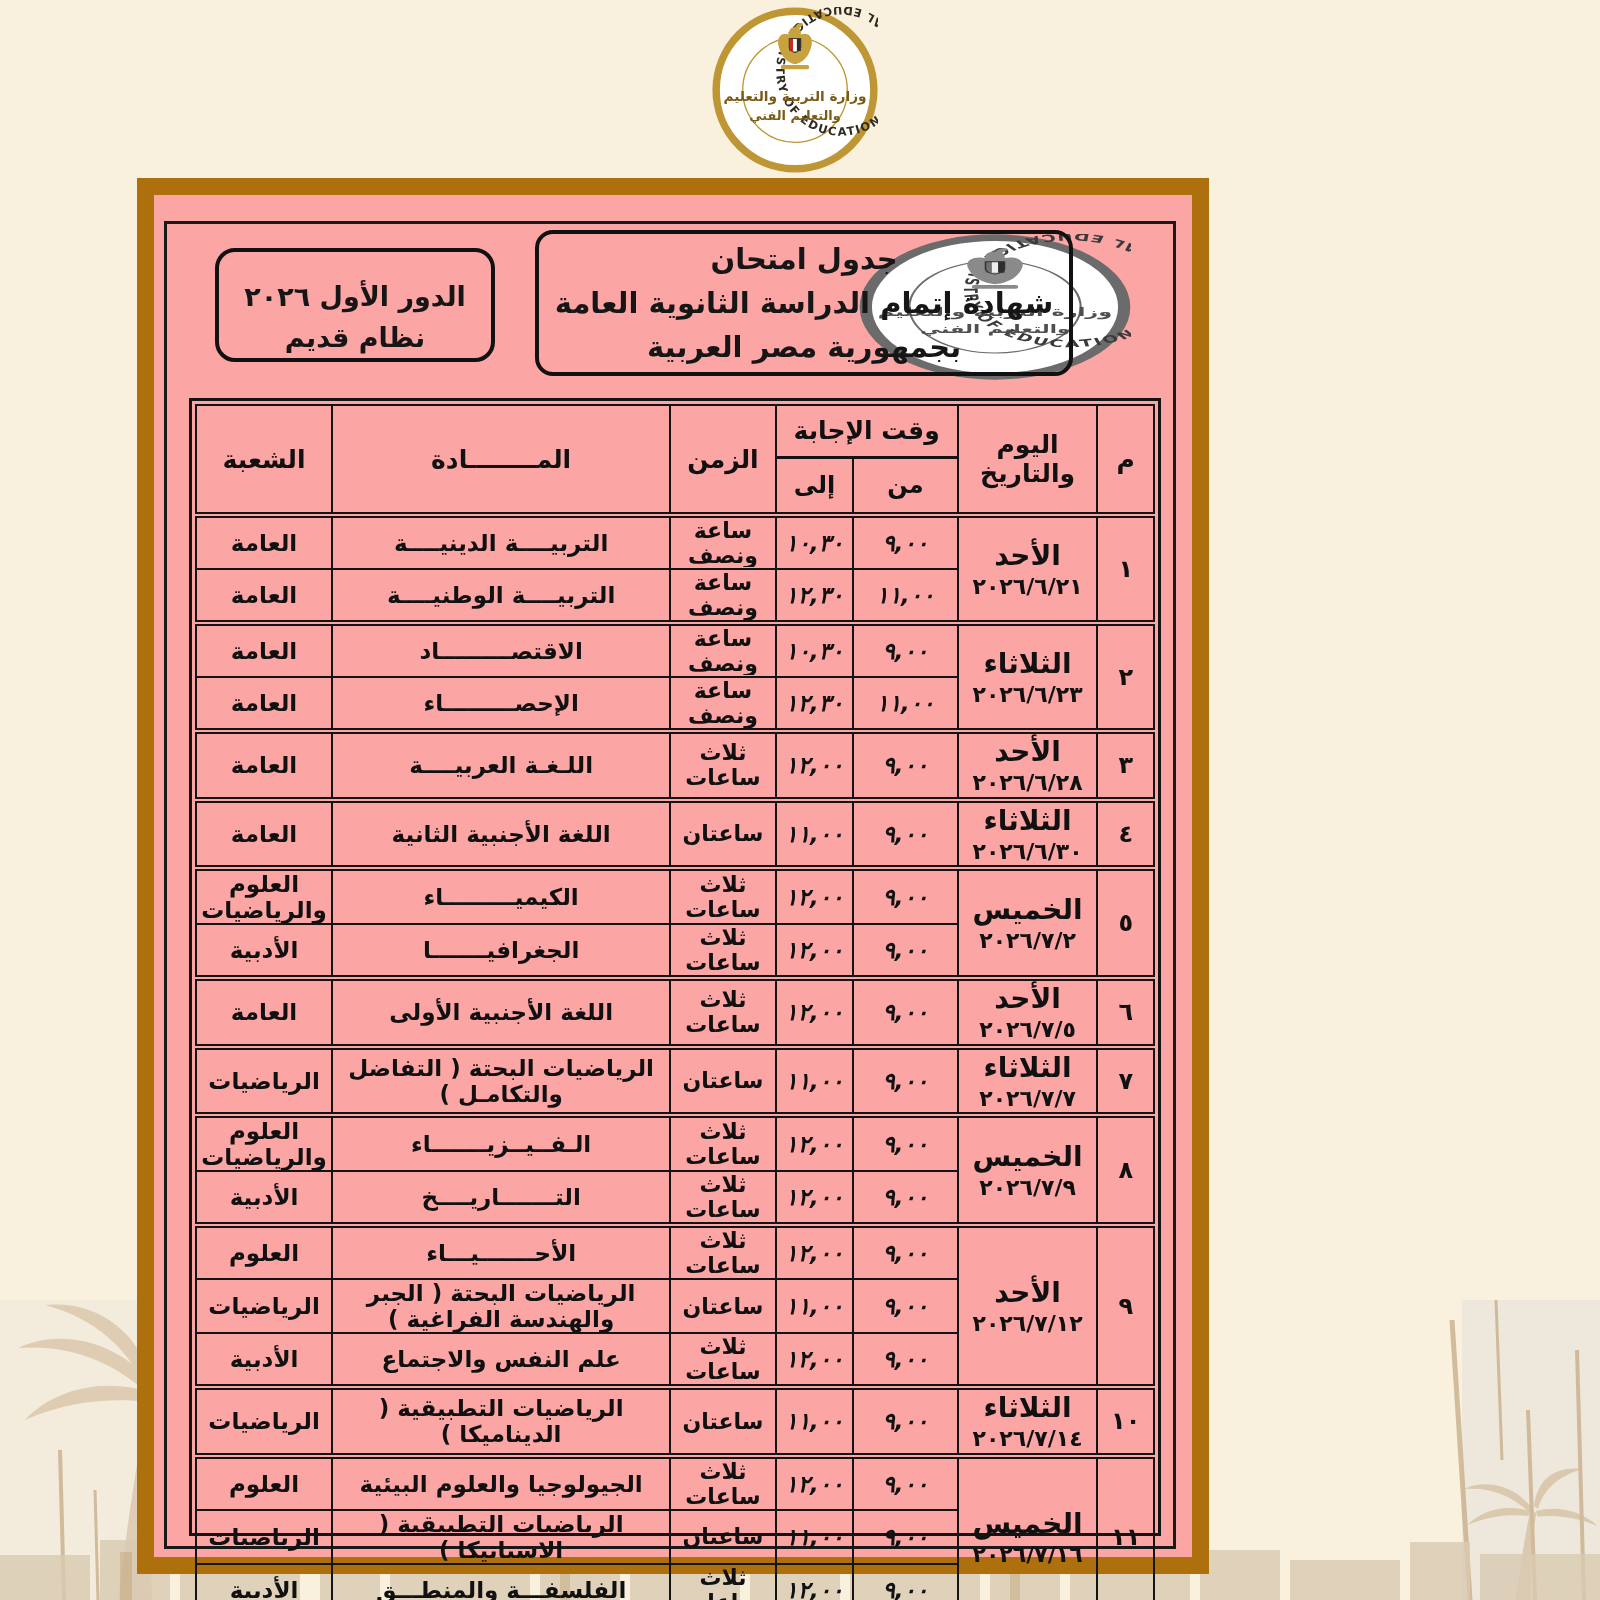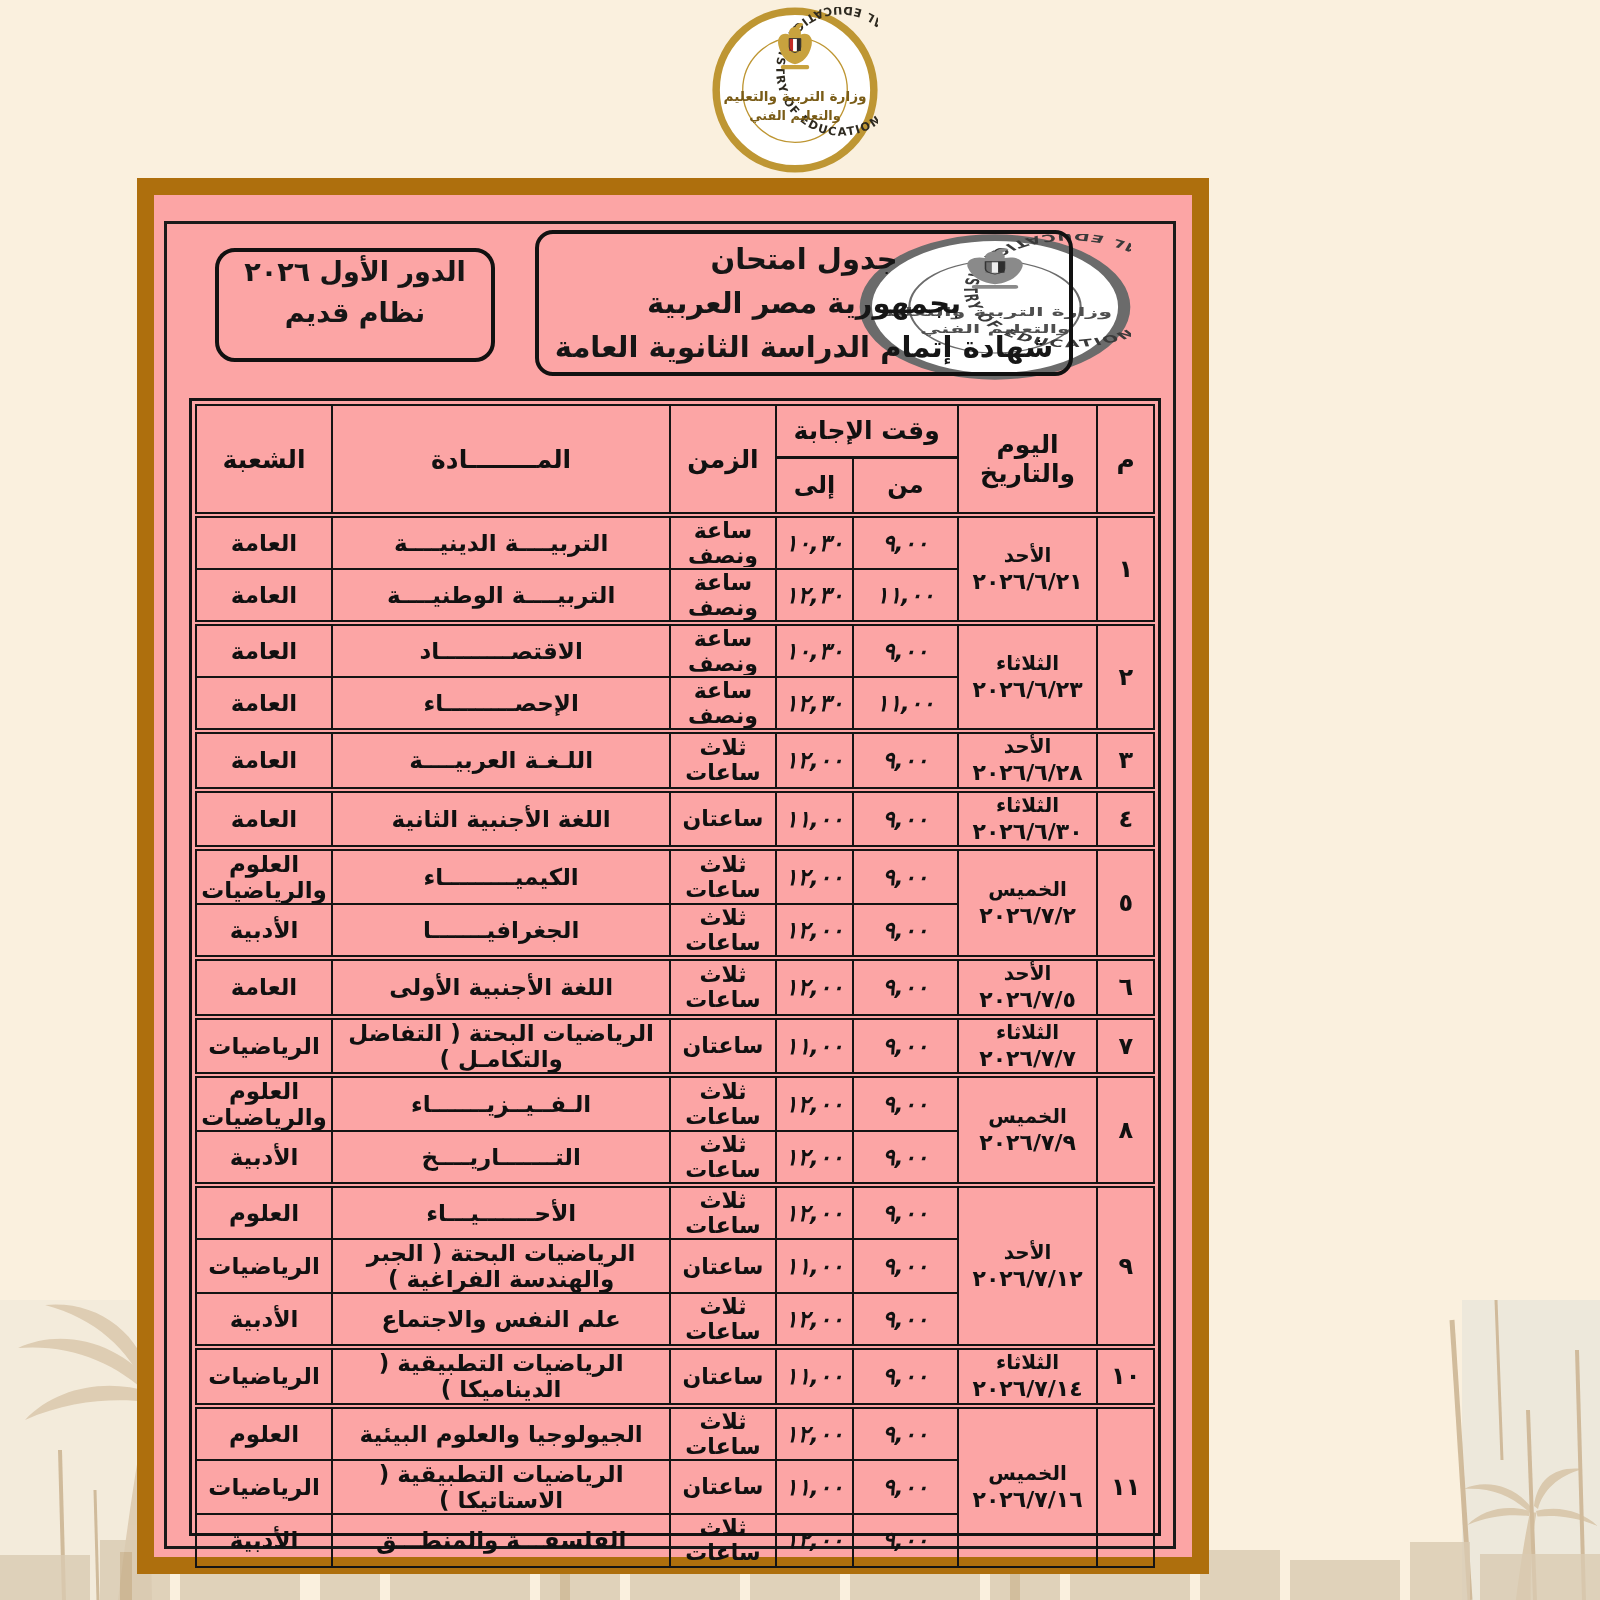--- a/index.html
+++ b/index.html
@@ -30,21 +30,21 @@
   .doc-seal{position:absolute;right:42px;top:10px;width:272px;height:146px;}
   .title-box{
     position:absolute;left:368px;top:6px;width:538px;height:146px;
     border:4px solid #111;border-radius:18px;box-sizing:border-box;
     display:flex;flex-direction:column;align-items:center;justify-content:center;
     direction:rtl;text-align:center;font-size:29px;line-height:1.52;
   }
   .session-box{
     position:absolute;left:48px;top:24px;width:280px;height:114px;
     border:4px solid #111;border-radius:20px;box-sizing:border-box;
-    display:flex;flex-direction:column;align-items:center;justify-content:flex-start;
+    display:flex;flex-direction:column;align-items:center;justify-content:flex-end;
     direction:rtl;text-align:center;font-size:27px;line-height:1.5;
   }
   
   .table-wrap{
     position:absolute;left:22px;right:12px;top:174px;bottom:10px;
     border:3px solid #141414;padding:3px;box-sizing:border-box;
   }
   table{
     width:100%;height:100%;border-collapse:collapse;direction:rtl;
     table-layout:fixed;border:2px solid #141414;
@@ -58,21 +58,21 @@
   thead tr.h2{height:58px;}
   thead tr.h2 th{font-size:24px;border-top:3px solid #141414;}
   tbody th{font-size:24px;}
   tbody td{font-size:23px;}
   tbody td.subject-cell{font-size:23px;}
   tbody td.duration-cell{font-size:22px;border-radius:16px;}
   tbody td.time-cell{font-size:23px;letter-spacing:1px;font-style:italic;}
   tbody tr{height:53px;}
   tbody tr.group-start th, tbody tr.group-start td{border-top:6px double #141414;}
   thead{border-bottom:4px solid #141414;}
-  .day{font-size:20px;line-height:1.25;}
+  .day{font-size:28px;line-height:1.25;}
   .date{font-size:22px;line-height:1.25;letter-spacing:1px;}
 </style>
 </head>
 <body>
 
 <svg width="0" height="0" style="position:absolute" aria-hidden="true">
   <defs>
     <symbol id="seal-sym" viewBox="0 0 200 200">
       <circle cx="100" cy="100" r="95" fill="#ffffff" stroke="var(--seal-ring)" stroke-width="9"></circle>
       <circle cx="100" cy="100" r="63" fill="none" stroke="var(--seal-ring)" stroke-width="1.6"></circle>
@@ -157,22 +157,22 @@
 
 <div class="doc">
   <div class="doc-inner">
 
     <svg class="doc-seal seal-gray" viewBox="0 0 200 200" preserveAspectRatio="none">
       <use href="#seal-sym"></use>
     </svg>
 
     <div class="title-box">
       <div>جدول امتحان</div>
+      <div>شهادة إتمام الدراسة الثانوية العامة</div>
       <div>بجمهورية مصر العربية</div>
-      <div>شهادة إتمام الدراسة الثانوية العامة</div>
     </div>
 
     <div class="session-box">
       <div>الدور الأول ٢٠٢٦</div>
       <div>نظام قديم</div>
     </div>
 
     <div class="table-wrap">
       <table>
         <colgroup>

